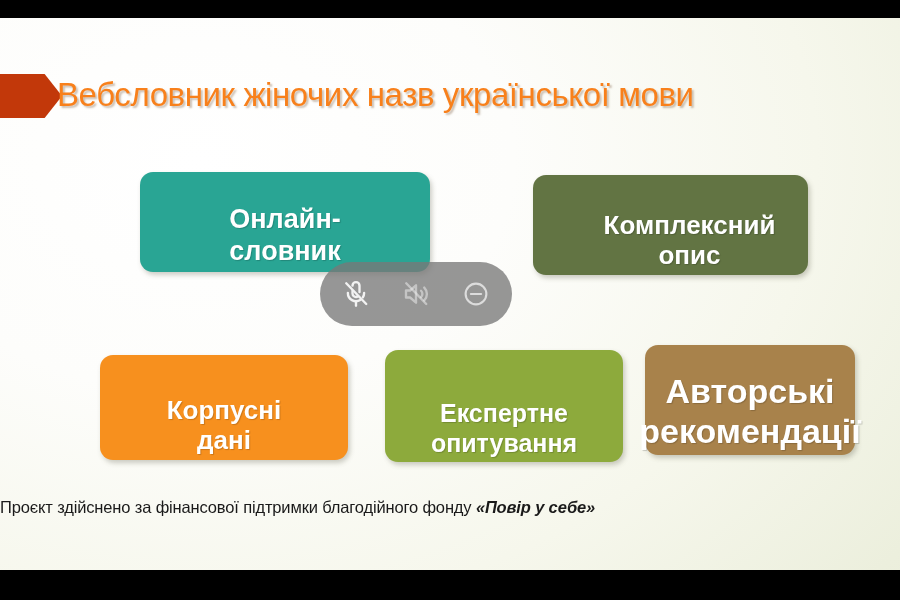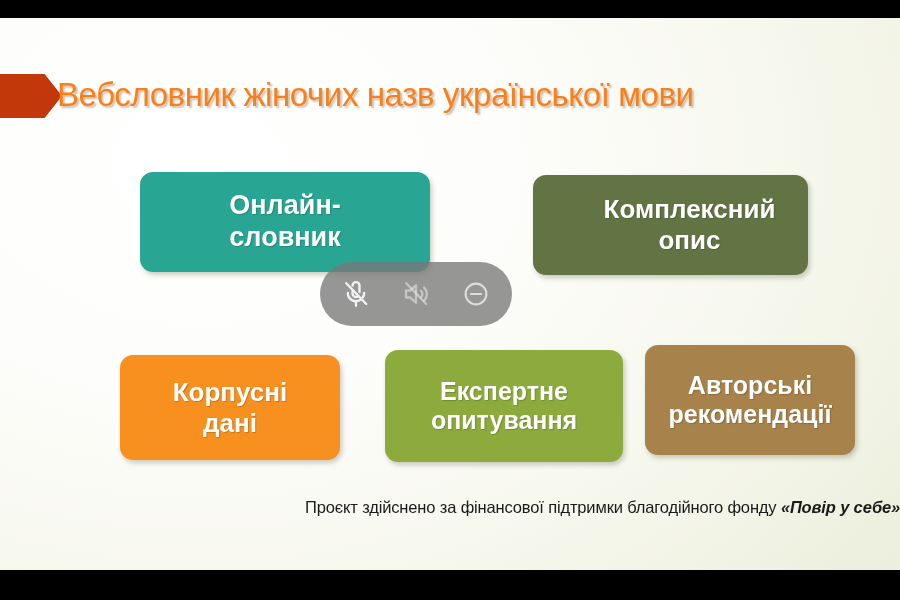--- a/index.html
+++ b/index.html
@@ -78,34 +78,34 @@
     line-height: 58px;
   }
 
   
   .node {
     position: absolute;
     border-radius: 13px;
     color: #ffffff;
     font-weight: bold;
     display: flex;
-    align-items: center;
+    align-items: flex-end;
     justify-content: center;
     text-align: center;
     line-height: 1.18;
     box-shadow: 2px 3px 5px rgba(90, 90, 70, 0.30);
     box-sizing: border-box;
     padding: 4px 10px;
     text-shadow: 1px 1px 1px rgba(0, 0, 0, 0.18);
   }
   #node-online     { left: 140px; top: 154px; width: 290px; height: 100px; font-size: 27px; }
   #node-complex    { left: 533px; top: 157px; width: 275px; height: 100px; font-size: 26px; padding-left: 48px; }
-  #node-corpus     { left: 100px; top: 337px; width: 220px; height: 105px; font-size: 26px; margin-left: 20px; }
+  #node-corpus     { left: 100px; top: 337px; width: 248px; height: 105px; font-size: 26px; }
   #node-survey     { left: 385px; top: 332px; width: 238px; height: 112px; font-size: 25px; }
-  #node-recommend  { left: 645px; top: 327px; width: 210px; height: 110px; font-size: 25px; }
+  #node-recommend  { left: 645px; top: 327px; width: 210px; height: 110px; font-size: 34px; }
 
   
   #call-toolbar {
     position: absolute;
     left: 320px;
     top: 244px;
     width: 192px;
     height: 64px;
     border-radius: 32px;
     background: rgba(120, 120, 120, 0.78);
@@ -124,21 +124,21 @@
     border-radius: 50%;
   }
   .call-btn svg { display: block; }
 
   
   #footer {
     position: absolute;
     left: 0;
     top: 480px;
     width: 900px;
-    text-align: right;
+    text-align: left;
     font-size: 16.5px;
     color: #1a1a1a;
     letter-spacing: -0.15px;
   }
   #footer .fund {
     font-style: italic;
     font-weight: bold;
   }
 </style>
 </head>

